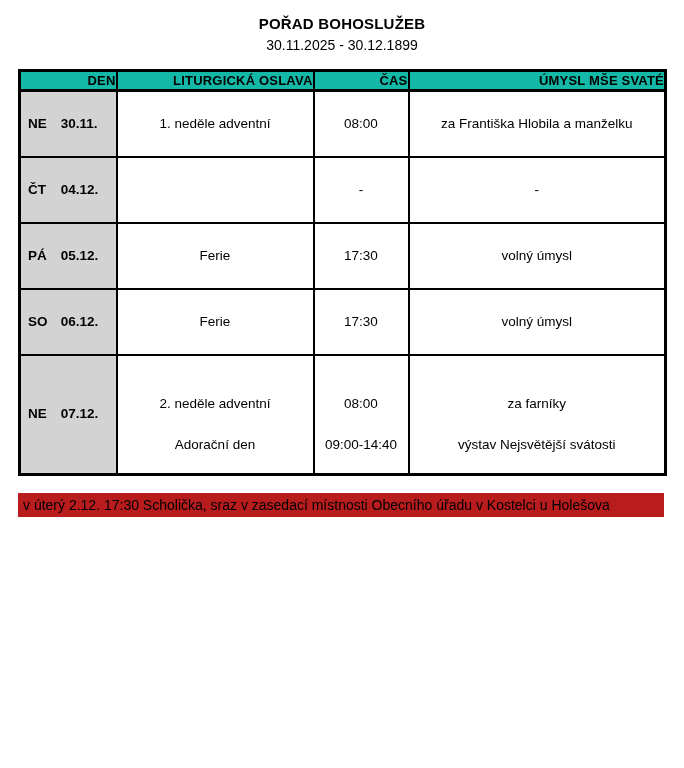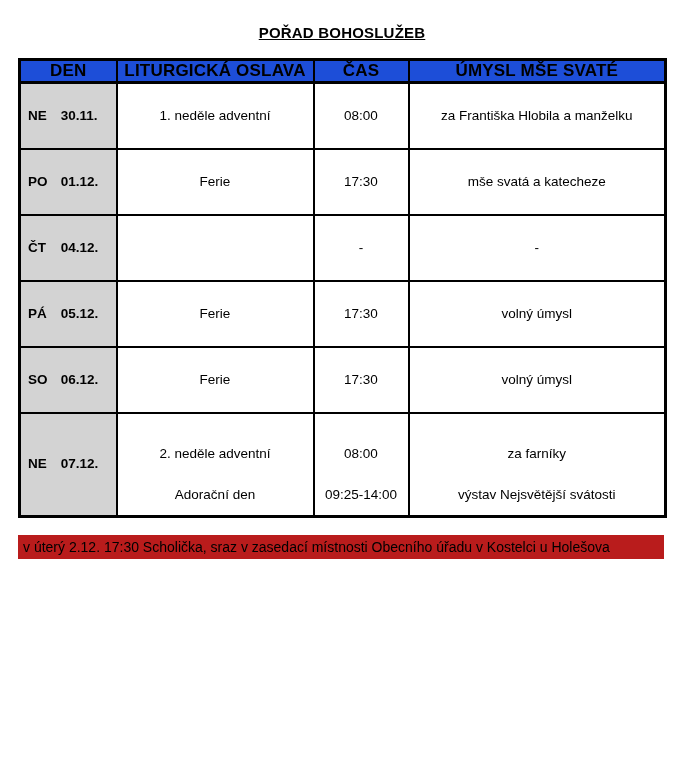--- a/index.html
+++ b/index.html
@@ -10,23 +10,22 @@
     color: #000000;
   }
   .page {
     width: 684px;
     height: 768px;
     background: #ffffff;
     overflow: hidden;
   }
   
   .title-block {
-    padding-top: 22px;
+    padding-top: 13px;
     text-align: center;
-    text-decoration: underline;
   }
   .title-line {
     font-size: 15px;
     font-weight: bold;
     line-height: 22px;
     letter-spacing: 0.2px;
   }
   .title-date {
     font-size: 14px;
     font-weight: normal;
@@ -40,26 +39,26 @@
     table-layout: fixed;
     border: 3px solid #000;
   }
   col.c-den  { width: 97px; }
   col.c-osl  { width: 197px; }
   col.c-cas  { width: 95px; }
   col.c-umy  { width: 257px; }
 
   th {
     height: 20px;
-    background: #1d4ed8;
+    background: #14b8a6;
     border: 2px solid #000;
     border-bottom: 3px solid #000;
-    font-size: 17px;
+    font-size: 13px;
     font-weight: bold;
-    text-align: center;
+    text-align: right;
     vertical-align: middle;
     letter-spacing: 0.2px;
   }
   td {
     border: 2px solid #000;
     font-size: 13.5px;
     text-align: center;
     vertical-align: middle;
     padding: 5px 4px;
     line-height: 18px;
@@ -71,21 +70,21 @@
     background: #d3d3d3;
     font-weight: bold;
     text-align: left;
     padding-left: 7px;
     font-size: 13.5px;
   }
   .day-abbr { display: inline-block; width: 29px; }
   .day-date { display: inline-block; }
 
   
-  td.multi-cell { padding: 8px 4px; vertical-align: top; height: 87px; }
+  td.multi-cell { padding: 16px 4px; vertical-align: top; height: 87px; }
   .multi-wrap {
     display: flex;
     flex-direction: column;
     height: 85px;
   }
   .m-line1 {
     flex: 1;
     display: flex;
     align-items: center;
     justify-content: center;
@@ -104,20 +103,21 @@
     padding: 2px 5px;
   }
 </style>
 </head>
 <body>
 
 <div class="page">
 
   <div class="title-block">
     <div class="title-line">POŘAD BOHOSLUŽEB</div>
+    <div class="title-date">30.11.2025 - 30.12.1899</div>
   </div>
 
   <table class="schedule">
     <colgroup>
       <col class="c-den">
         <col class="c-osl">
         <col class="c-cas">
         <col class="c-umy">
     </colgroup>
     <thead>
@@ -130,29 +130,20 @@
     </thead>
     <tbody>
       <tr class="data-row">
         <td class="day-cell">
           <span class="day-abbr">NE</span>
           <span class="day-date">30.11.</span>
         </td>
         <td>1. neděle adventní</td>
         <td>08:00</td>
         <td>za Františka Hlobila a manželku</td>
-      </tr>
-      <tr class="data-row">
-        <td class="day-cell">
-          <span class="day-abbr">PO</span>
-          <span class="day-date">01.12.</span>
-        </td>
-        <td>Ferie</td>
-        <td>17:30</td>
-        <td>mše svatá a katecheze</td>
       </tr>
       <tr class="data-row">
         <td class="day-cell">
           <span class="day-abbr">ČT</span>
           <span class="day-date">04.12.</span>
         </td>
         <td></td>
         <td>-</td>
         <td>-</td>
       </tr>
@@ -181,21 +172,21 @@
         </td>
         <td class="multi-cell">
           <div class="multi-wrap">
             <div class="m-line1">2. neděle adventní</div>
             <div class="m-line2">Adorační den</div>
           </div>
         </td>
         <td class="multi-cell">
           <div class="multi-wrap">
             <div class="m-line1">08:00</div>
-            <div class="m-line2">09:25-14:00</div>
+            <div class="m-line2">09:00-14:40</div>
           </div>
         </td>
         <td class="multi-cell">
           <div class="multi-wrap">
             <div class="m-line1">za farníky</div>
             <div class="m-line2">výstav Nejsvětější svátosti</div>
           </div>
         </td>
       </tr>
     </tbody>

